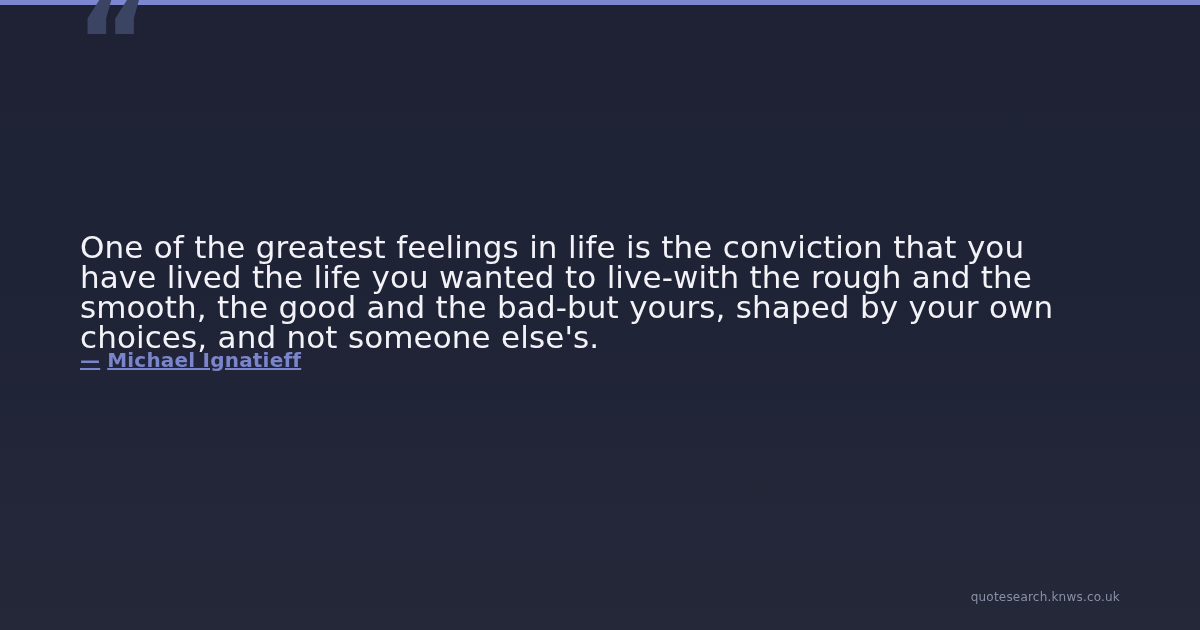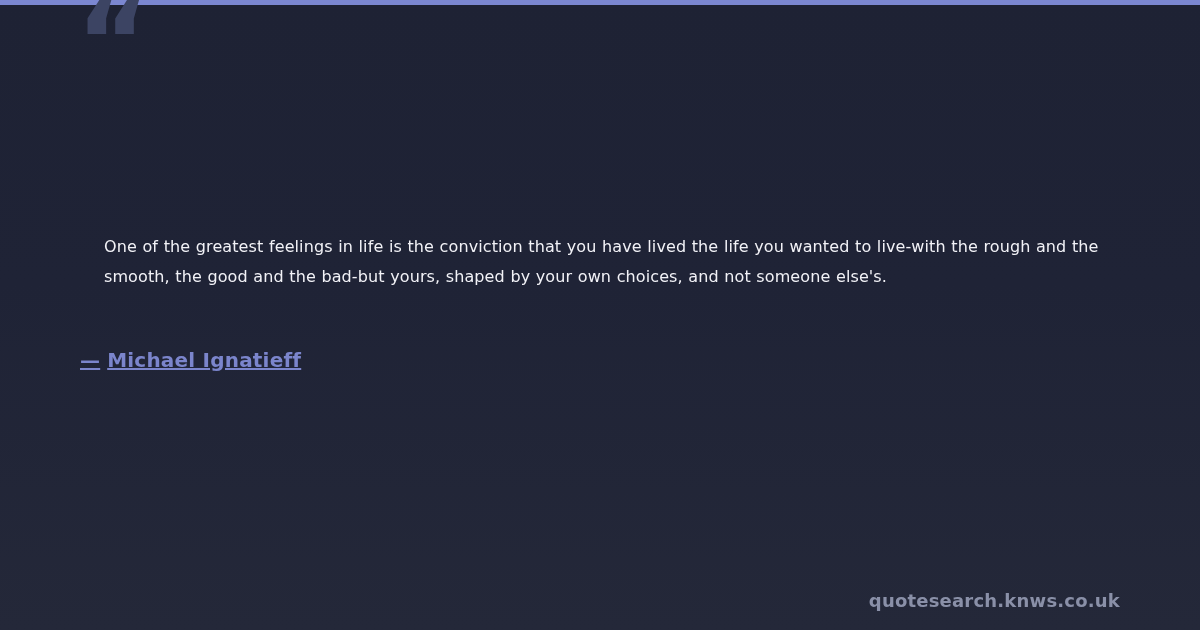--- a/index.html
+++ b/index.html
@@ -42,27 +42,26 @@
     letter-spacing: -2px;
     user-select: none;
   }
 
   
   .quote-body {
     position: absolute;
     left: 80px;
     top: 232px;
     width: 1020px;
-    font-size: 16px;
+    font-size: 31px;
     line-height: 30px;
     font-weight: 400;
     color: #f2f2f7;
     letter-spacing: 0.1px;
     word-spacing: 0.4px;
-    margin-left: 24px;
   }
 
   
   .attribution {
     position: absolute;
     left: 80px;
     top: 348px;
     font-size: 20px;
     font-weight: 700;
     color: #7b85cc;
@@ -72,22 +71,22 @@
   }
   .attribution .dash {
     margin-right: 7px;
   }
 
   
   .watermark {
     position: absolute;
     right: 80px;
     top: 590px;
-    font-size: 18px;
-    font-weight: 700;
+    font-size: 12px;
+    font-weight: 400;
     color: #8a90a8;
     letter-spacing: 0.2px;
     text-align: right;
   }
 </style>
 </head>
 <body>
 
 <div class="canvas">
 

